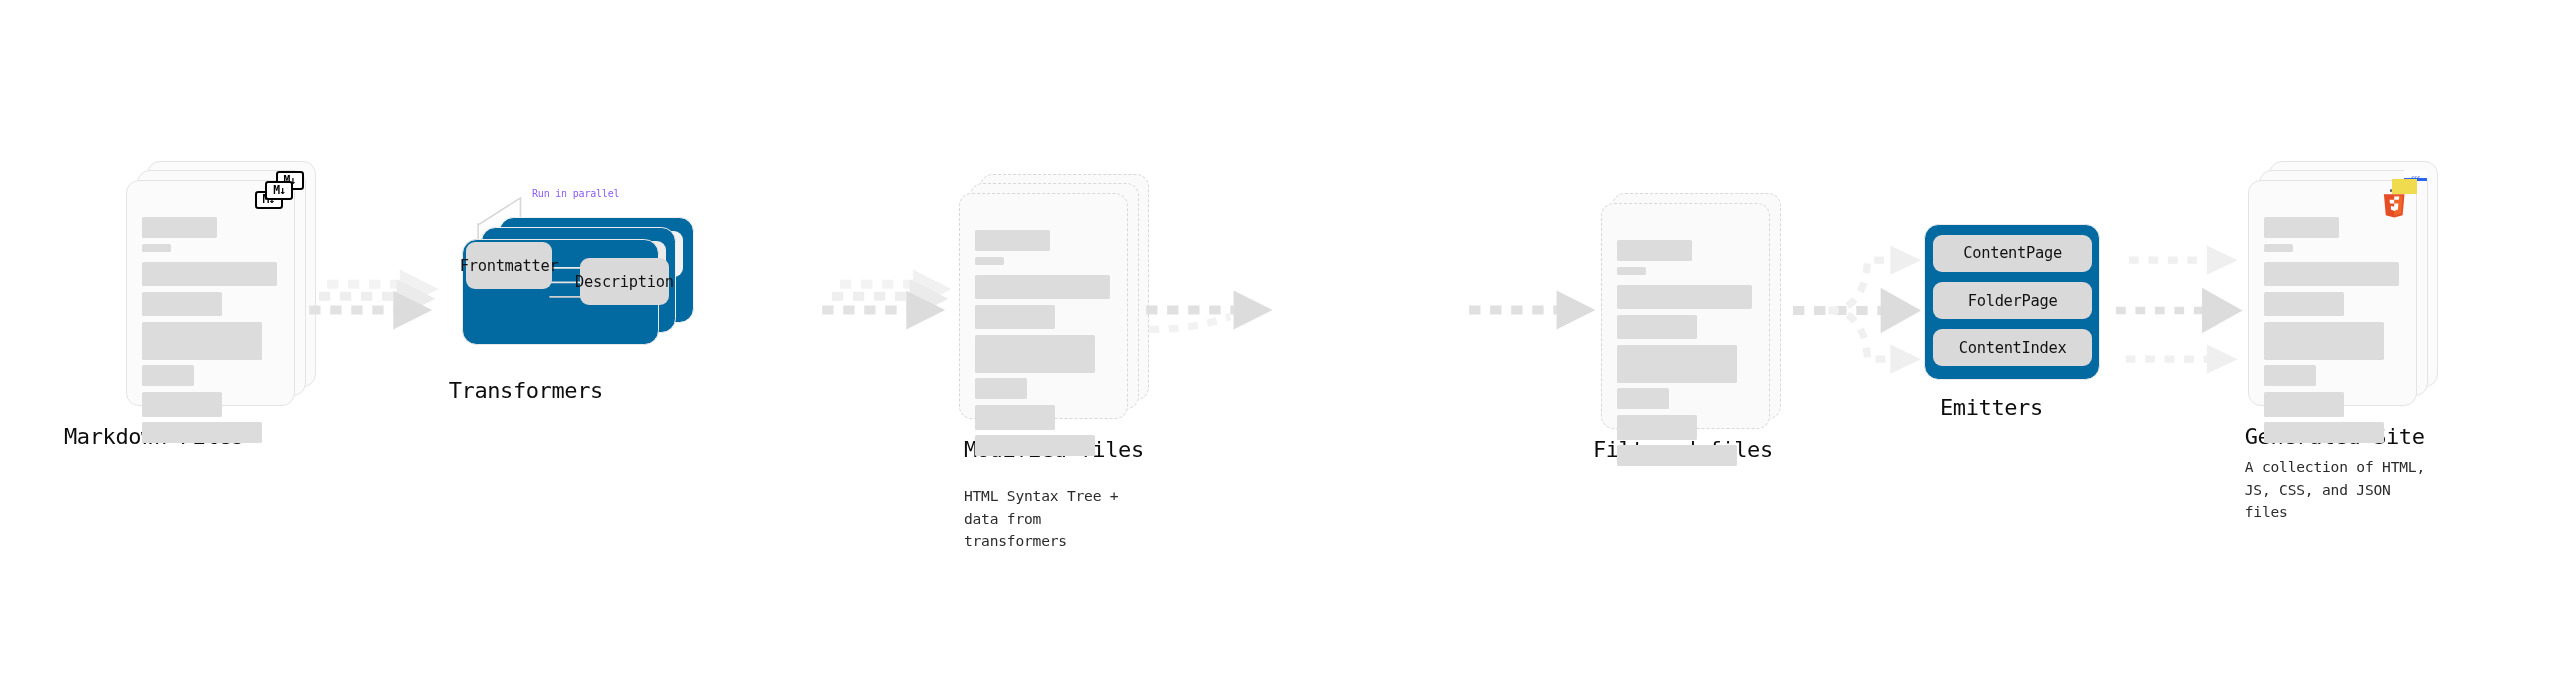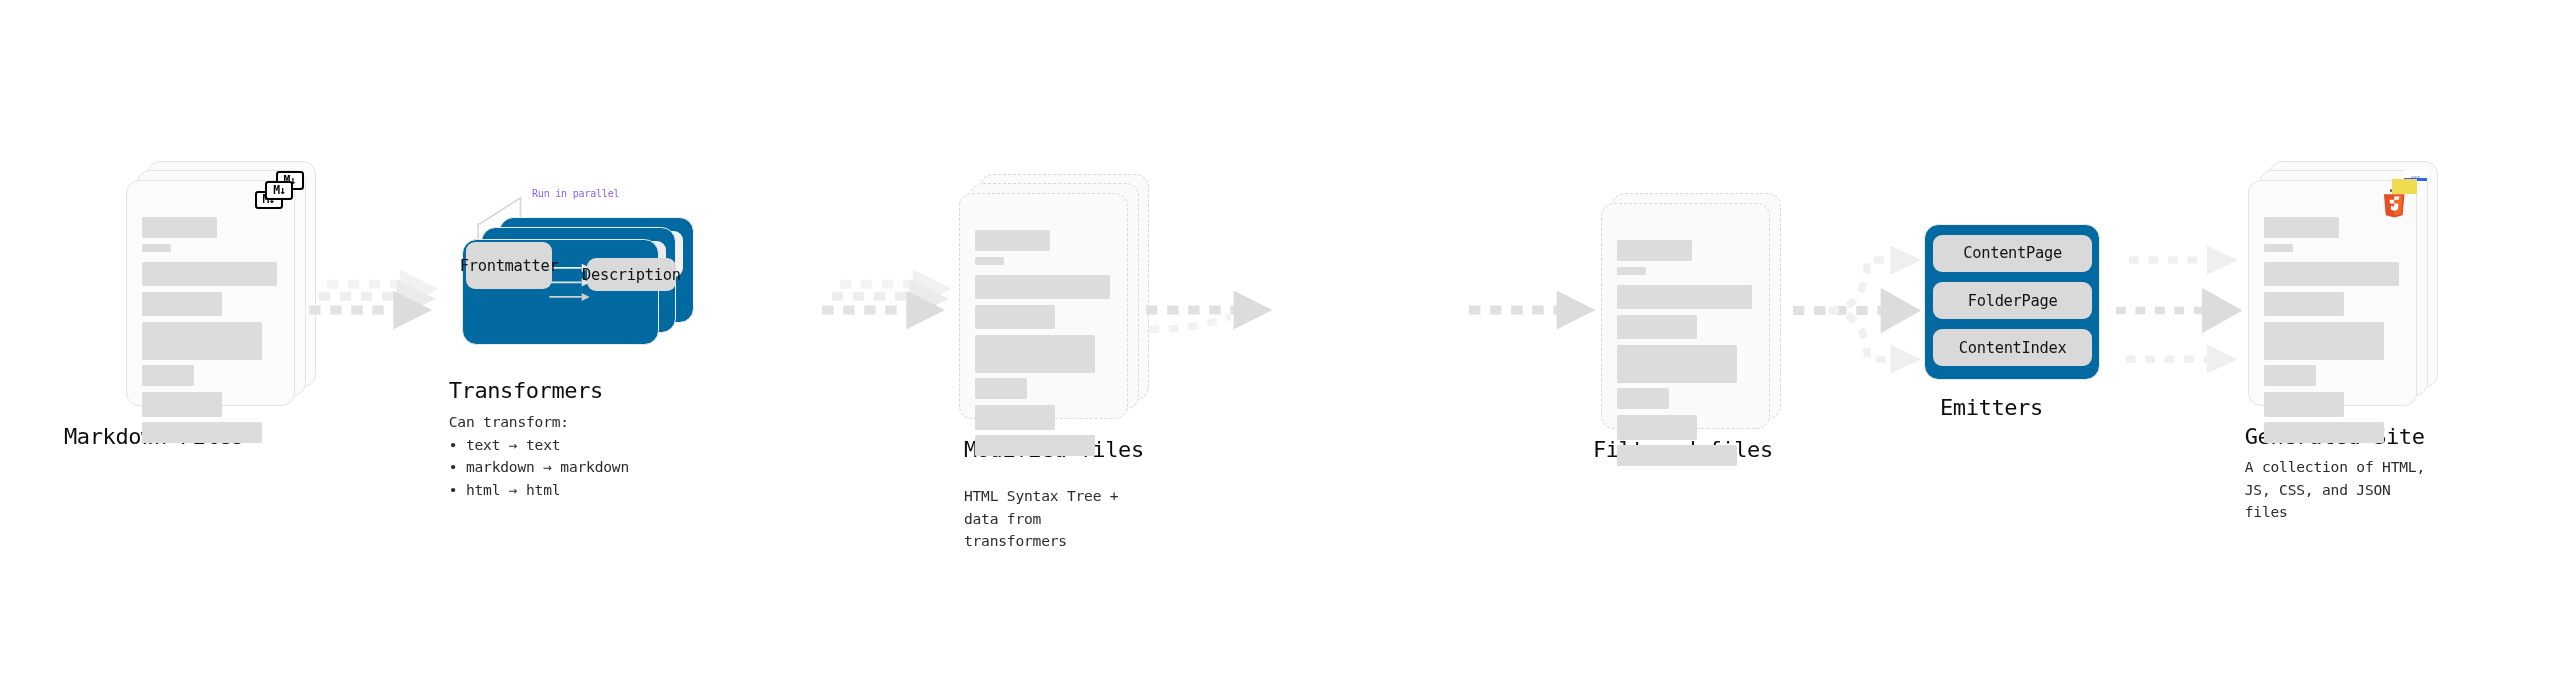--- a/index.html
+++ b/index.html
@@ -154,29 +154,25 @@
           <g stroke-width="2" fill="none">
             <path d="M 0 6 L 40 6" stroke="#ececec"></path>
             <path d="M 0 24 L 40 24" stroke="#e4e4e4"></path>
             <path d="M 0 42 L 40 42" stroke="#cfcfcf"></path>
           </g>
           <polygon points="40,1 50,6 40,11" fill="#ececec"></polygon>
           <polygon points="40,19 50,24 40,29" fill="#e4e4e4"></polygon>
           <polygon points="40,37 50,42 40,47" fill="#cfcfcf"></polygon>
         </svg>
         <div class="pill" style="left:3.3px; top:2px; width:86px; height:47px;">Frontmatter</div>
-        <div class="pill" style="left:124px; top:18px; width:89px; height:33px;">Description</div>
+        <div class="pill" style="left:117px; top:18px; width:89px; height:47px;">Description</div>
       </div>
     </div>
 
     <div class="title abs" style="left:-3.3px; top:185px;">Transformers</div>
-    <div class="subtitle abs" style="left:-3.3px; top:218px;">Can transform:
- • text → text
- • markdown → markdown
- • html → html</div>
   </div>
 
   <div class="stage-col" style="left:959px; top:193px;">
     <div class="doc-stack" style="width:190px; height:228px;">
       <div class="doc-card dashed back2"></div>
       <div class="doc-card dashed back1"></div>
       <div class="doc-card dashed front">
         <div class="doc-inner skel">
             <div class="bar" style="width: 75px; height: 21px;"></div>
             <div class="bar" style="width: 29px; height: 8.1px; margin-bottom: 9.8px;"></div>

